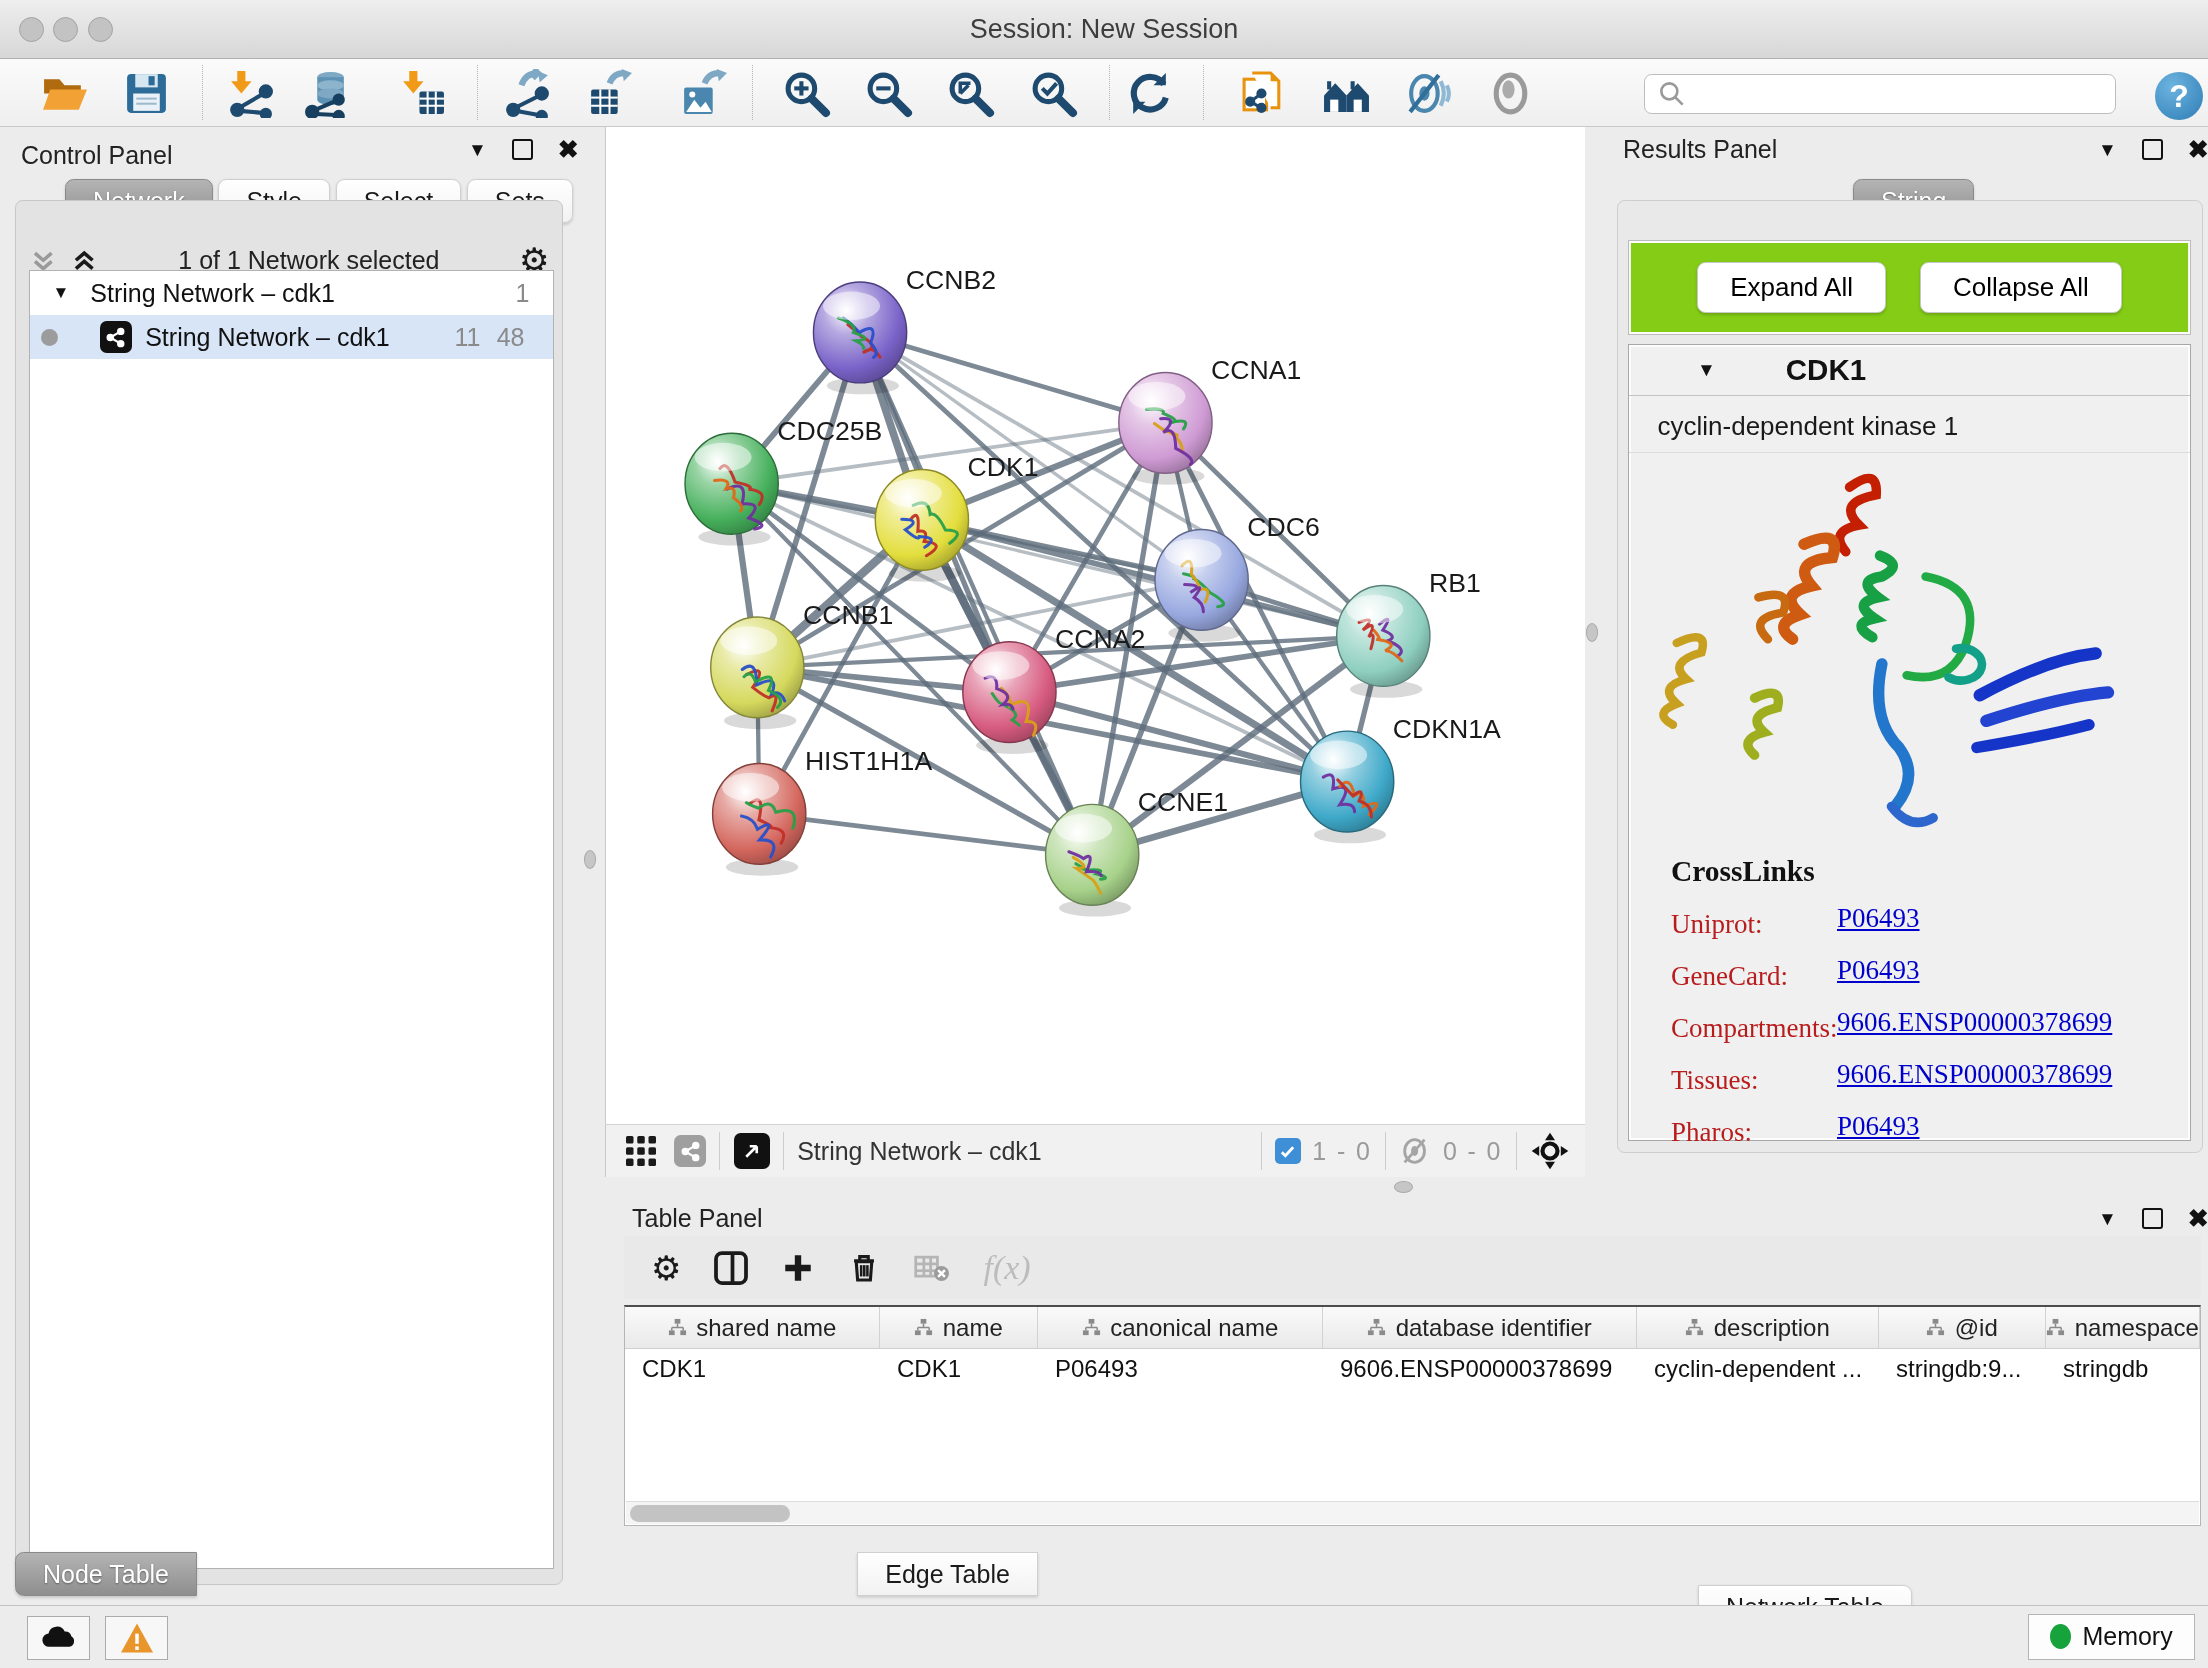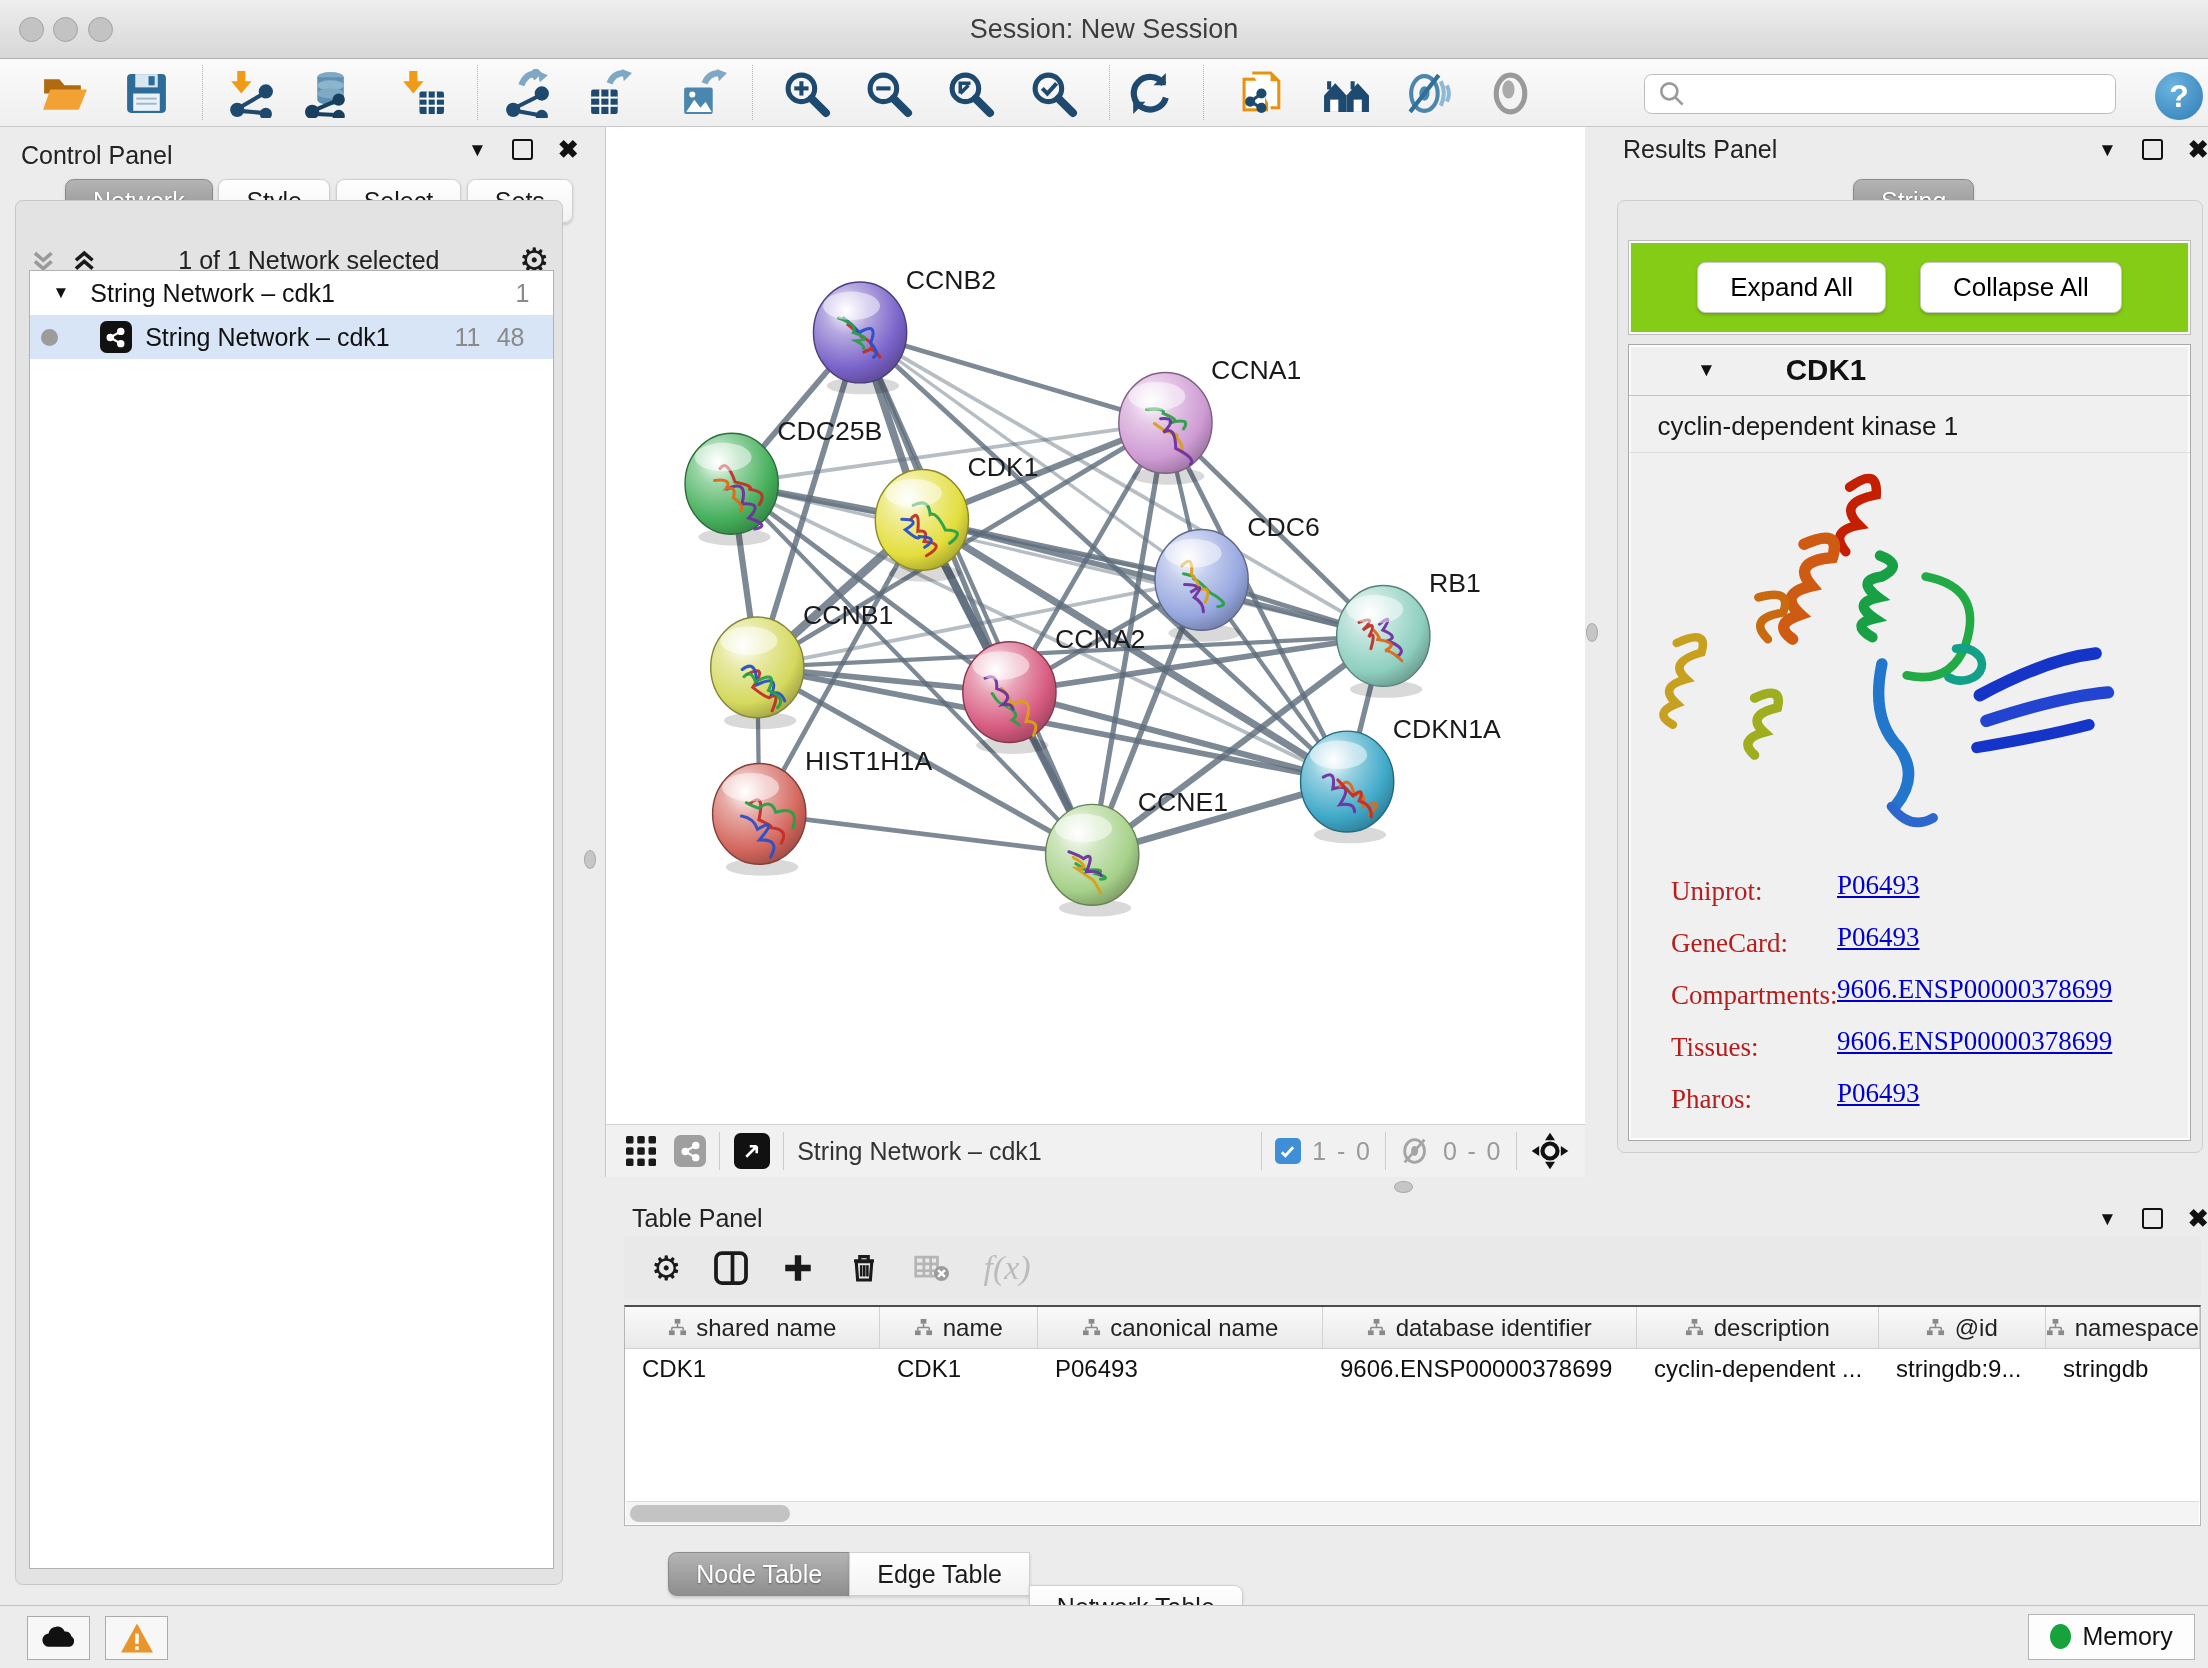--- a/index.html
+++ b/index.html
@@ -91,21 +91,21 @@
     border-bottom:1px solid #cfcfcf; }
   .th { display:flex; align-items:center; justify-content:center; gap:9.5px; font-size:24px; color:#222;
     border-right:1px solid #d2d2d2; overflow:hidden; white-space:nowrap; }
   #t-body .tr { display:flex; height:40px; }
   .td { display:flex; align-items:center; padding-left:17px; font-size:24px; color:#111;
     overflow:hidden; white-space:nowrap; }
   #t-hscroll { left:626px; top:1501px; width:1573px; height:23px; background:#f4f4f4;
     border-top:1px solid #ddd; }
   #t-thumb { position:absolute; left:3.8px; top:2.9px; width:160px; height:17px; background:#c3c3c3;
     border-radius:8.6px; }
-  #tp-tabs { left:0; top:1552px; width:1912px; display:flex; justify-content:center; }
+  #tp-tabs { left:0; top:1552px; width:1912px; display:flex; justify-content:space-between;padding-left:16px; }
   #tp-tabs .tab { border-radius:0; margin-left:-1px; }
   #tp-tabs .tab:first-child { border-radius:8.6px 0 0 8.6px; }
   #tp-tabs .tab:last-child { border-radius:0 8.6px 8.6px 0;margin-top:33px; }
   
   #statusbar { left:0; top:1605px; width:2208px; height:63px; background:#ececec;
     border-top:1.9px solid #c2c2c2; }
   .sb-btn { position:absolute; top:9.5px; width:63px; height:44px; background:#f7f7f7;
     border:1.9px solid #ababab; display:flex; align-items:center; justify-content:center; }
   #memory-btn { position:absolute; right:13.3px; top:7.6px; height:46px; padding:0 21px;
     background:#fdfdfd; border:1.9px solid #b5b5b5; display:flex; align-items:center; gap:11.4px;
@@ -677,20 +677,21 @@
       <path d="M298 130 q62 12 42 72 q-16 42 -62 32" stroke="#22aa44" stroke-width="9"></path>
       <path d="M330 206 a22 17 0 1 1 -8 30" stroke="#12a088" stroke-width="9"></path>
       <path d="M252 222 q-12 58 18 88 q22 30 -4 62" stroke="#2277cc" stroke-width="12"></path>
       <path d="M355 255 q70 -38 122 -44" stroke="#1535c8" stroke-width="13"></path>
       <path d="M362 282 q80 -26 128 -30" stroke="#2244d0" stroke-width="13"></path>
       <path d="M352 310 q72 -12 118 -24" stroke="#1535c8" stroke-width="12"></path>
       <path d="M262 372 q20 26 44 12" stroke="#2d66cc" stroke-width="10"></path>
     </g>
   </svg>
   <div style="padding-left:42px">
+    <div id="xl-title">CrossLinks</div>
     <div id="xl-rows">
         <div class="xl-row">
           <span class="xl-label">Uniprot:</span>
           <span class="xl-link" style="color: rgb(0, 0, 204);">P06493</span>
         </div>
         <div class="xl-row">
           <span class="xl-label">GeneCard:</span>
           <span class="xl-link" style="color: rgb(0, 0, 204);">P06493</span>
         </div>
         <div class="xl-row">

